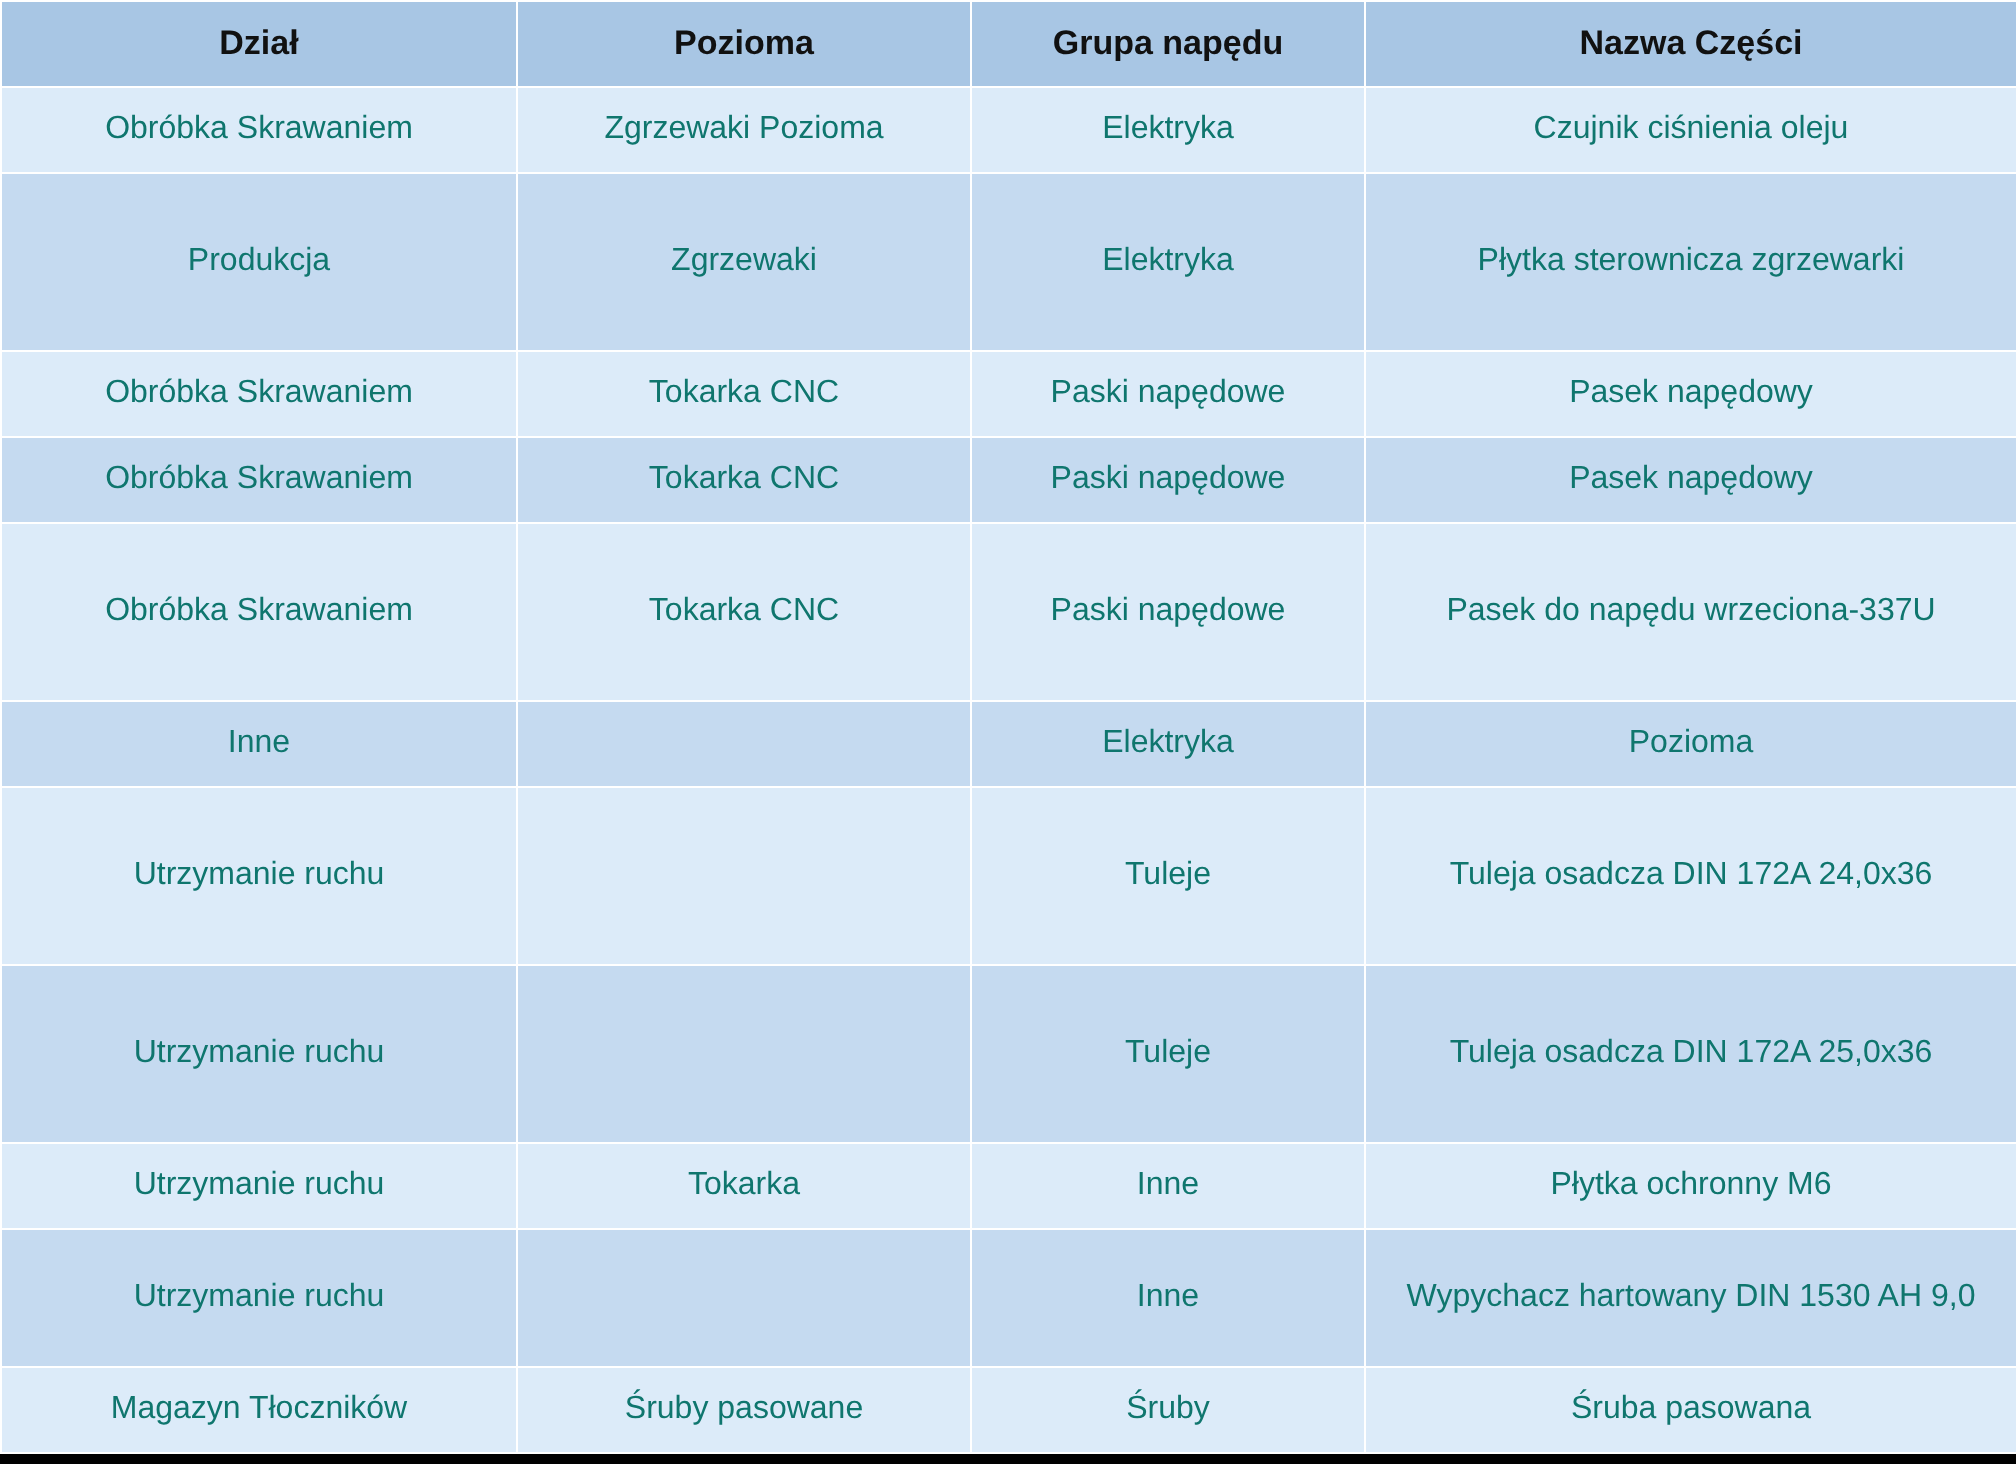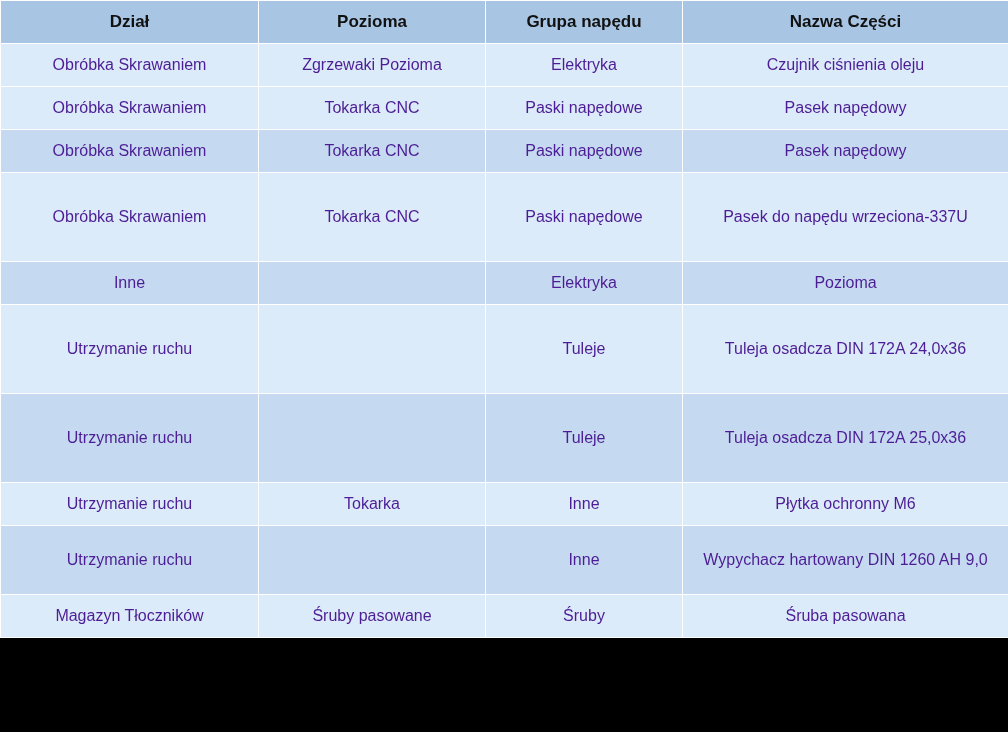--- a/index.html
+++ b/index.html
@@ -33,21 +33,21 @@
   }
   table.parts-table thead th {
     background: #a8c6e4;
     color: #111111;
     font-weight: bold;
     font-size: 17px;
     height: 34px;
   }
   table.parts-table tbody td {
     font-size: 16px;
-    color: #4c1d95;
+    color: #0f766e;
   }
   tbody tr.even td {
     background: #c5daf0;
   }
   tbody tr.odd td {
     background: #dcebf9;
   }
   col.c0 { width: 258px; }
   col.c1 { width: 227px; }
   col.c2 { width: 197px; }
@@ -74,20 +74,26 @@
         <th>Grupa napędu</th>
         <th>Nazwa Części</th>
       </tr>
     </thead>
     <tbody>
       <tr class="odd r-h46">
         <td>Obróbka Skrawaniem</td>
         <td>Zgrzewaki Pozioma</td>
         <td>Elektryka</td>
         <td>Czujnik ciśnienia oleju</td>
+      </tr>
+      <tr class="even r-h92">
+        <td>Produkcja</td>
+        <td>Zgrzewaki</td>
+        <td>Elektryka</td>
+        <td>Płytka sterownicza zgrzewarki</td>
       </tr>
       <tr class="odd r-h46">
         <td>Obróbka Skrawaniem</td>
         <td>Tokarka CNC</td>
         <td>Paski napędowe</td>
         <td>Pasek napędowy</td>
       </tr>
       <tr class="even r-h46">
         <td>Obróbka Skrawaniem</td>
         <td>Tokarka CNC</td>
@@ -121,21 +127,21 @@
       <tr class="odd r-h46">
         <td>Utrzymanie ruchu</td>
         <td>Tokarka</td>
         <td>Inne</td>
         <td>Płytka ochronny M6</td>
       </tr>
       <tr class="even r-h72">
         <td>Utrzymanie ruchu</td>
         <td></td>
         <td>Inne</td>
-        <td>Wypychacz hartowany DIN 1260 AH 9,0</td>
+        <td>Wypychacz hartowany DIN 1530 AH 9,0</td>
       </tr>
       <tr class="odd r-h46">
         <td>Magazyn Tłoczników</td>
         <td>Śruby pasowane</td>
         <td>Śruby</td>
         <td>Śruba pasowana</td>
       </tr>
 
     </tbody>
   </table>

